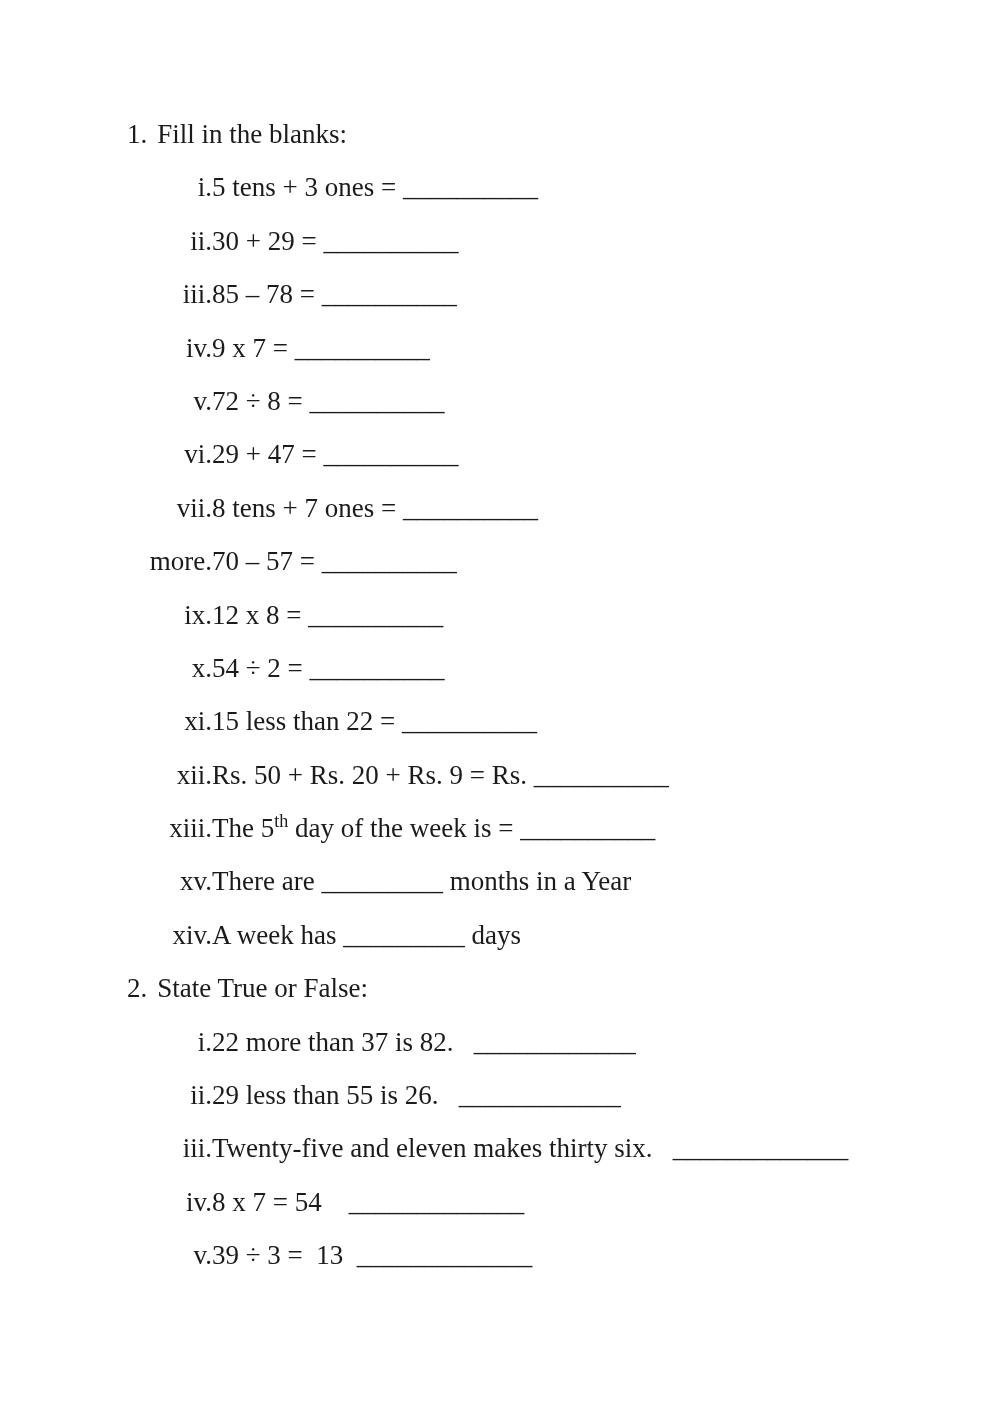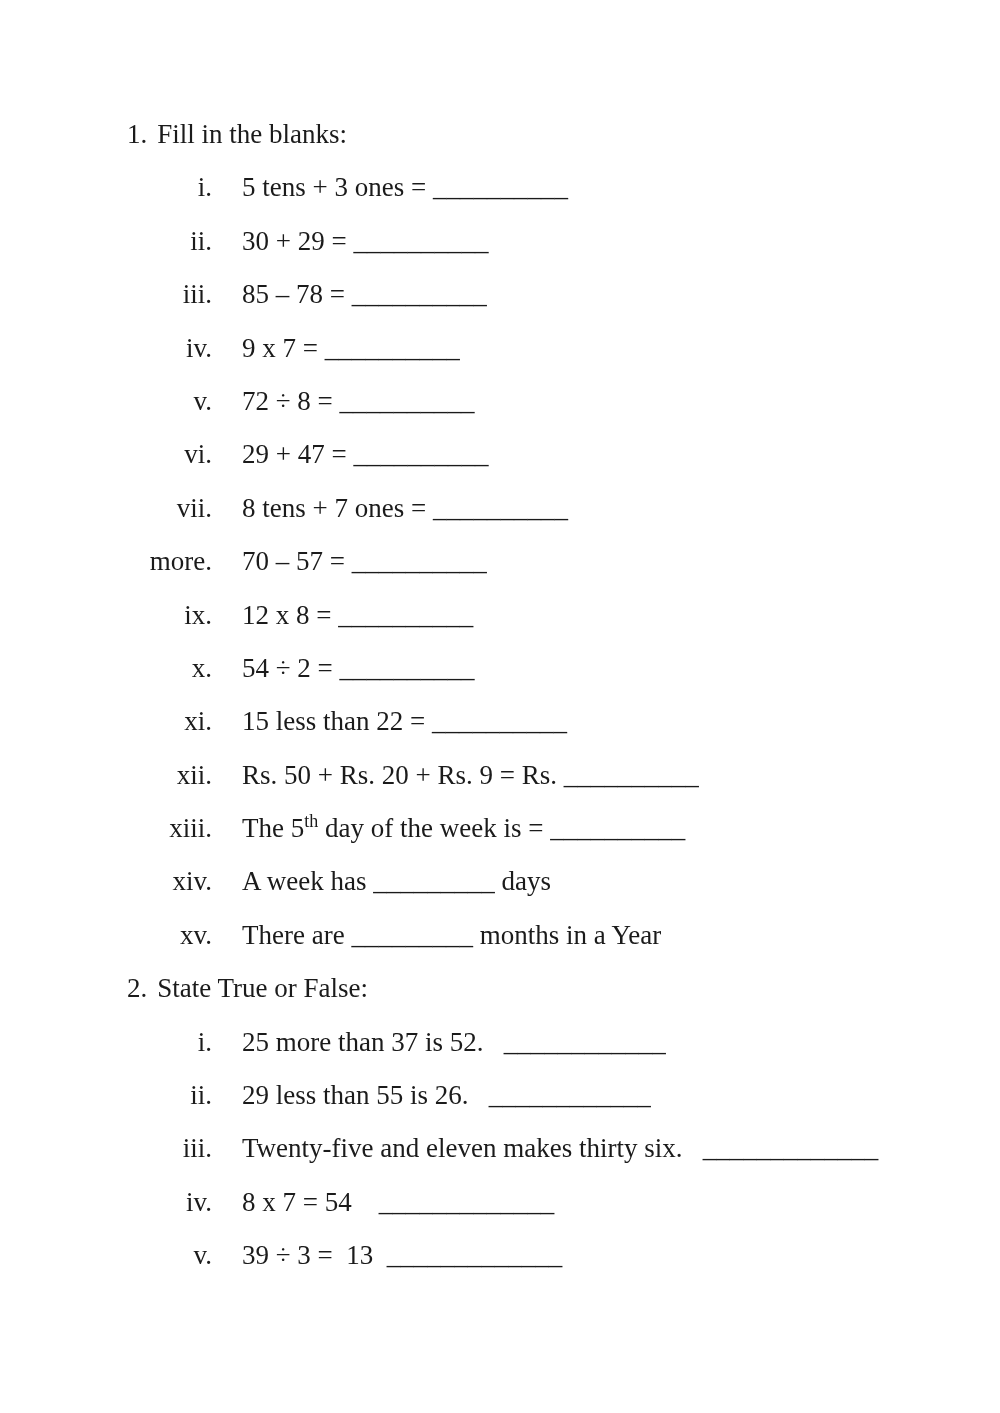--- a/index.html
+++ b/index.html
@@ -43,21 +43,20 @@
   .item {
     padding-left: 120px;
   }
   .num {
     flex: none;
     width: 92px;
     text-align: right;
     white-space: pre;
   }
   .text {
-    margin-left: 30px;
     white-space: pre;
   }
   .text sup {
     font-size: 18px;
     line-height: 0;
     vertical-align: super;
   }
 </style>
 </head>
 <body>
@@ -116,36 +115,36 @@
     </div>
     <div class="row item">
       <span class="num">xii.</span>
       <span class="text">Rs. 50 + Rs. 20 + Rs. 9 = Rs. __________</span>
     </div>
     <div class="row item">
       <span class="num">xiii.</span>
       <span class="text"><span>The 5</span><sup>th</sup><span> day of the week is = __________</span></span>
     </div>
     <div class="row item">
+      <span class="num">xv.</span>
+      <span class="text">There are _________ months in a Year</span>
+    </div>
+    <div class="row item">
       <span class="num">xiv.</span>
       <span class="text">A week has _________ days</span>
-    </div>
-    <div class="row item">
-      <span class="num">xv.</span>
-      <span class="text">There are _________ months in a Year</span>
     </div>
 
     <div class="row heading-row">
       <span class="h-num">2.</span>
       <span class="h-text">State True or False:</span>
     </div>
 
     <div class="row item">
       <span class="num">i.</span>
-      <span class="text">25 more than 37 is 52.   ____________</span>
+      <span class="text">22 more than 37 is 82.   ____________</span>
     </div>
     <div class="row item">
       <span class="num">ii.</span>
       <span class="text">29 less than 55 is 26.   ____________</span>
     </div>
     <div class="row item">
       <span class="num">iii.</span>
       <span class="text">Twenty-five and eleven makes thirty six.   _____________</span>
     </div>
     <div class="row item">

